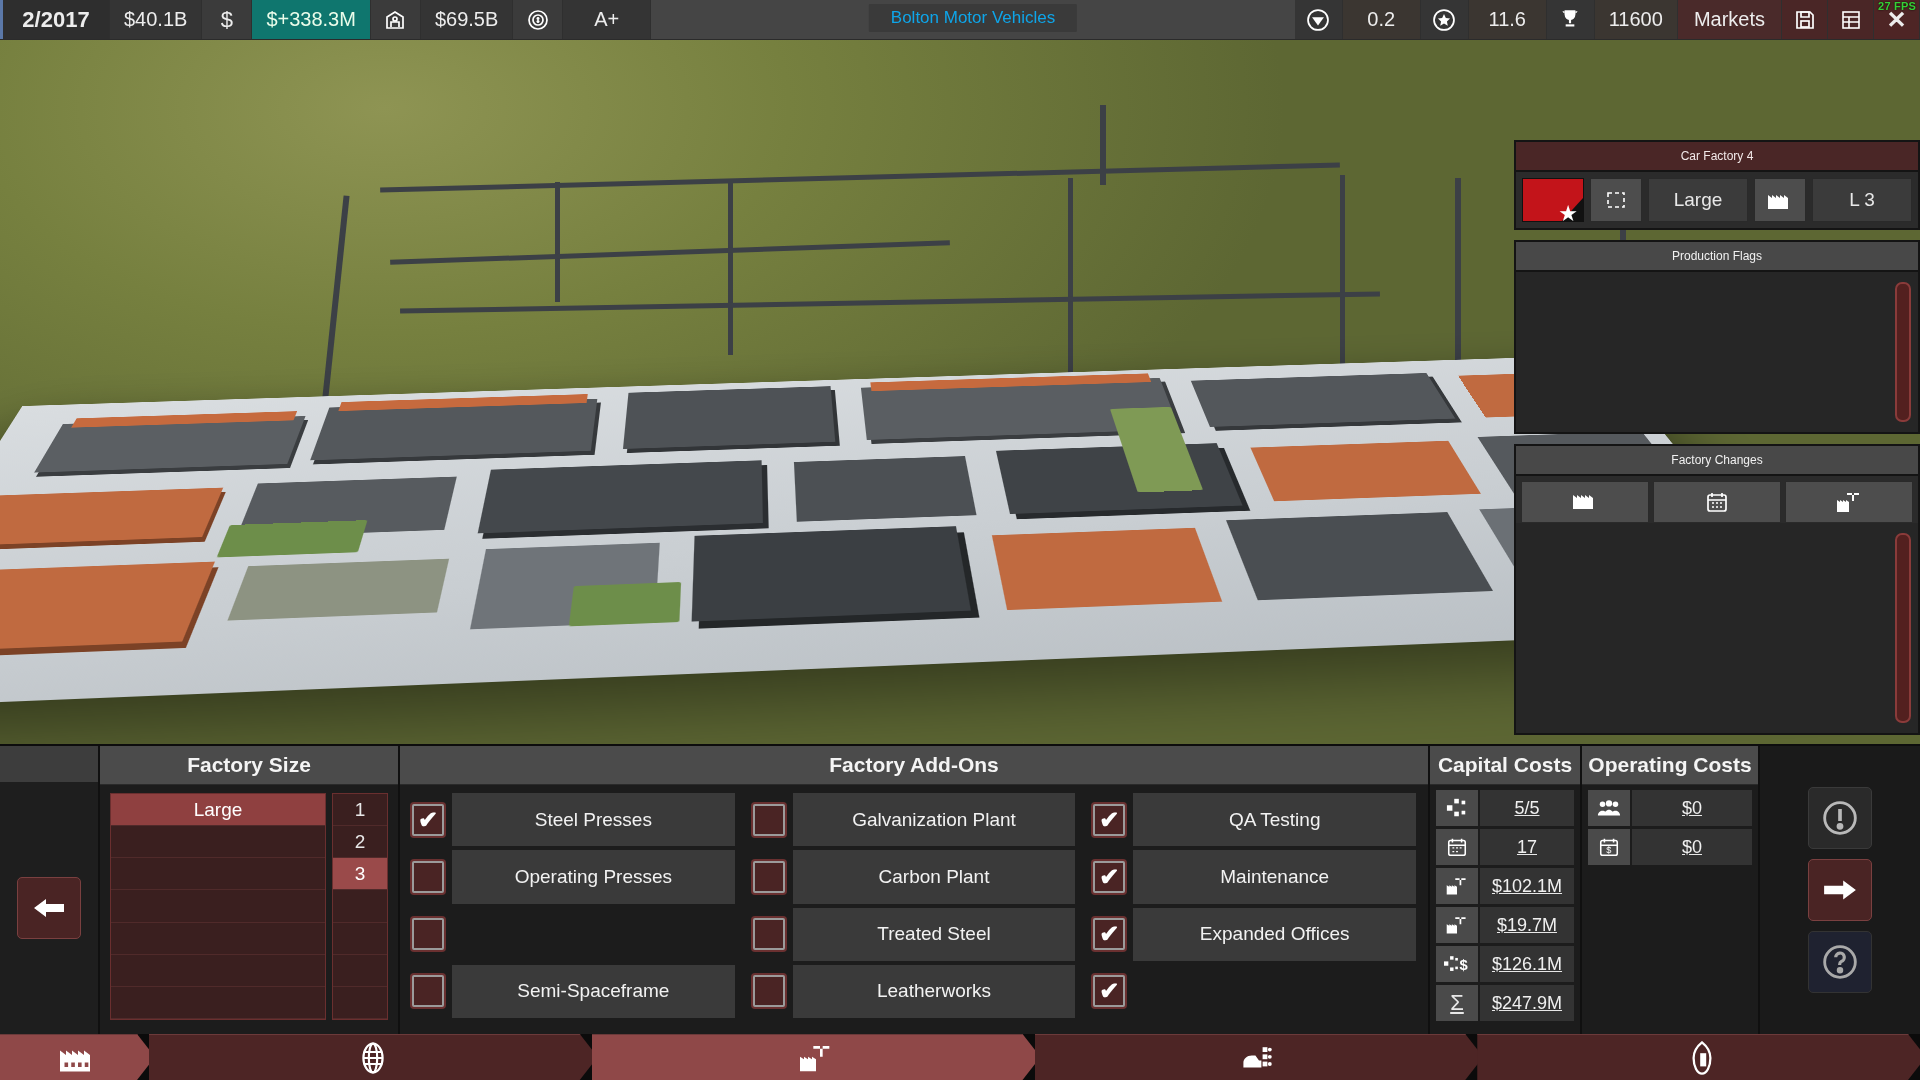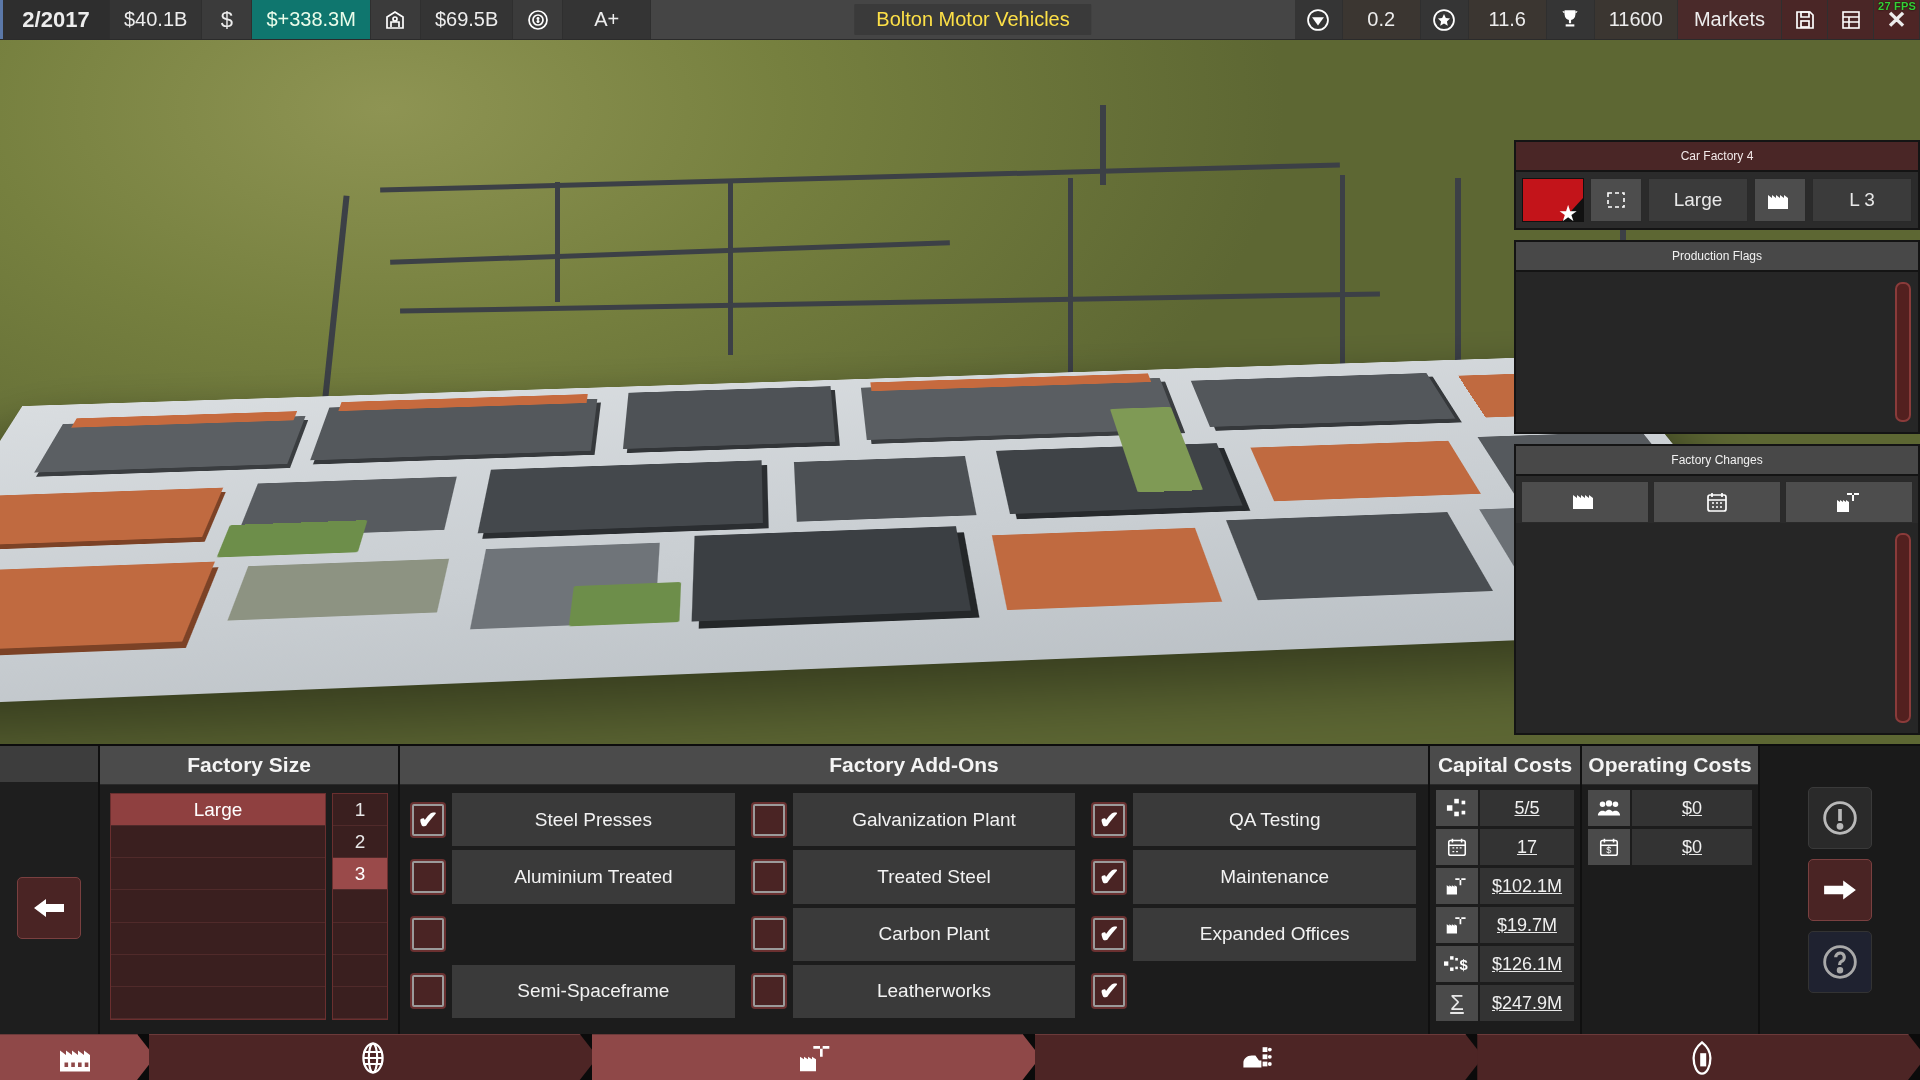--- a/index.html
+++ b/index.html
@@ -46,21 +46,21 @@
     border-right:1px solid #2f2f2f;
   }
   .tb-date { background:#2e2e2e; font-size:22px; font-weight:600; min-width:110px;
              border-left:3px solid #5b78a8; }
   .tb-val  { background:#343434; min-width:88px; }
   .tb-icon { background:#3b3b3b; width:50px; padding:0; font-size:22px; }
   .tb-green{ background:#0f766e; color:#eafcea; min-width:110px; }
   .tb-spacer { flex:1; background:#454545; border-right:none; position:relative; }
   .tb-title {
     position:absolute; left:50%; top:4px; transform:translateX(-50%);
-    background:#3a3a3a; padding:4px 22px; font-size:20px; color:#fde047;
+    background:#3a3a3a; padding:4px 22px; font-size:17px; color:#0ea5e9;
     border-radius:1px;
   }
   .tb-r { background:#3b3631; min-width:78px; }
   .tb-ricon { background:#353535; width:48px; padding:0; }
   .tb-markets { background:#4a2a2a; padding:0 16px; font-size:20px; }
   .tb-btn { background:#4a2626; width:46px; padding:0; font-size:22px; }
   .tb-close { background:#4e2525; width:46px; padding:0; font-size:24px; font-weight:700; }
   .fps-badge {
     position:absolute; right:4px; top:0px; color:#35d035;
     font-size:11px; font-weight:700; letter-spacing:.2px; z-index:50;
@@ -430,43 +430,43 @@
       <div class="col-hdr">Factory Add-Ons</div>
       <div class="addons-body">
 
         <div class="addon-group">
           <div class="addon-row">
             <div class="cb">✔</div>
             <div class="addon-label">Steel Presses</div>
           </div>
           <div class="addon-row">
             <div class="cb"></div>
-            <div class="addon-label">Aluminium Treated</div>
+            <div class="addon-label">Operating Presses</div>
           </div>
           <div class="addon-row">
             <div class="cb"></div>
           </div>
           <div class="addon-row">
             <div class="cb"></div>
             <div class="addon-label">Semi-Spaceframe</div>
           </div>
         </div>
 
         <div class="addon-group">
           <div class="addon-row">
             <div class="cb"></div>
             <div class="addon-label">Galvanization Plant</div>
           </div>
           <div class="addon-row">
             <div class="cb"></div>
+            <div class="addon-label">Carbon Plant</div>
+          </div>
+          <div class="addon-row">
+            <div class="cb"></div>
             <div class="addon-label">Treated Steel</div>
-          </div>
-          <div class="addon-row">
-            <div class="cb"></div>
-            <div class="addon-label">Carbon Plant</div>
           </div>
           <div class="addon-row">
             <div class="cb"></div>
             <div class="addon-label">Leatherworks</div>
           </div>
         </div>
 
         <div class="addon-group">
           <div class="addon-row">
             <div class="cb">✔</div>

